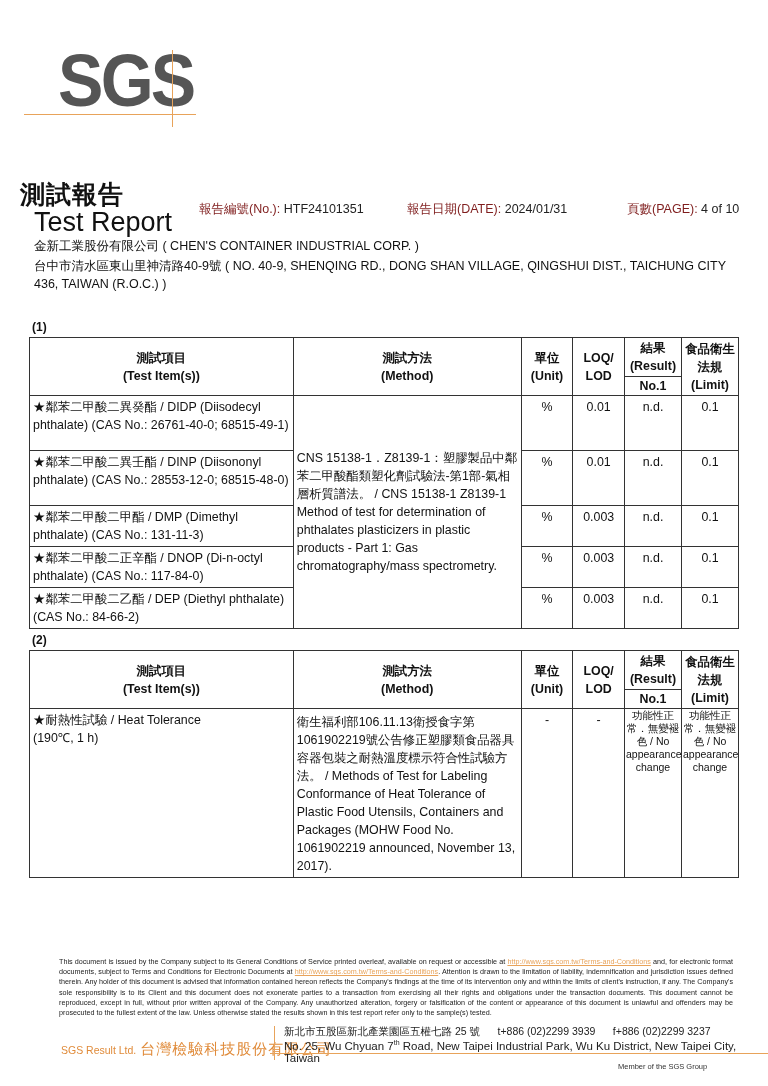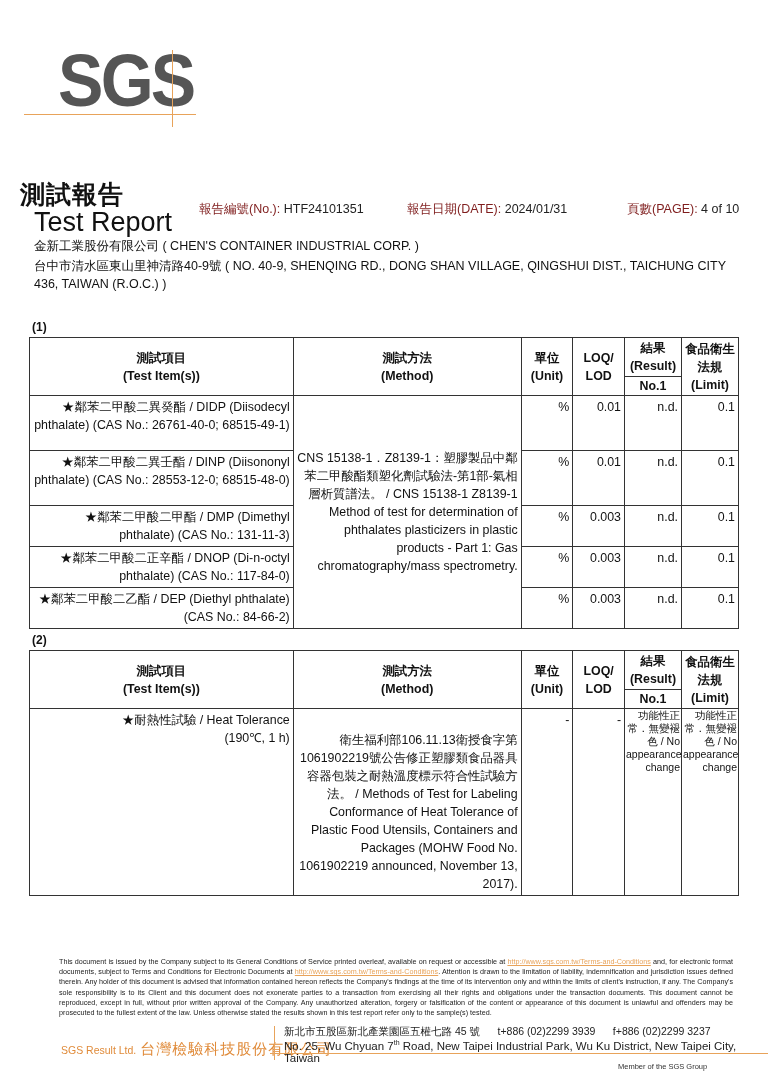--- a/index.html
+++ b/index.html
@@ -10,21 +10,21 @@
   .logo-hline { left:24px; top:114px; width:172px; height:1px; background:#e8a35a; }
   .logo-vline { left:172px; top:50px; width:1px; height:77px; background:#e8a35a; }
   .title-zh { left:20px; top:178px; font-size:25px; font-weight:bold; letter-spacing:1px; }
   .title-en { left:34px; top:207px; font-size:27px; font-weight:normal; }
   .meta { top:201px; font-size:12.5px; color:#222; }
   .meta .lbl { color:#7f1d1d; }
   .company { left:34px; top:238px; font-size:12.5px; }
   .addr { left:34px; top:257px; font-size:12.5px; line-height:18px; width:700px; }
   .sec-label { font-size:12px; font-weight:bold; }
   table.rpt { position:absolute; left:29px; width:710px; border-collapse:collapse; font-size:12.4px; table-layout:fixed; }
-  table.rpt td, table.rpt th { border:1.3px solid #333; vertical-align:top; padding:2px 3px; line-height:18px;text-align:right; }
+  table.rpt td, table.rpt th { border:1.3px solid #333; vertical-align:top; padding:2px 3px; line-height:18px; }
   table.rpt th { font-weight:bold; text-align:center; vertical-align:middle; }
   .c-item { width:250px; }
   .c-meth { width:216px; }
   .c-unit { width:49px; }
   .c-lod { width:49px; }
   .c-res { width:54px; }
   .c-lim { width:54px; }
   td.ctr { text-align:center; }
   td.meth { vertical-align:middle !important; }
   .small { font-size:10.5px; line-height:13px !important; text-align:center; }
@@ -145,33 +145,33 @@
     <th style="padding:1px"><span>結果</span><br><span>(Result)</span></th>
     <th rowspan="2" style="padding:1px"><span>食品衛生</span><br><span>法規</span><br><span>(Limit)</span></th>
   </tr>
   <tr style="height:19px">
     <th style="padding:0">No.1</th>
   </tr>
   <tr style="height:164px">
     <td>
       <span>★耐熱性試驗 / Heat Tolerance</span><br><span>(190℃, 1 h)</span>
     </td>
-    <td style="padding-top:22px">衛生福利部106.11.13衛授食字第1061902219號公告修正塑膠類食品器具容器包裝之耐熱溫度標示符合性試驗方法。 / Methods of Test for Labeling Conformance of Heat Tolerance of Plastic Food Utensils, Containers and Packages (MOHW Food No. 1061902219 announced, November 13, 2017).</td>
+    <td style="padding-top:4px">衛生福利部106.11.13衛授食字第1061902219號公告修正塑膠類食品器具容器包裝之耐熱溫度標示符合性試驗方法。 / Methods of Test for Labeling Conformance of Heat Tolerance of Plastic Food Utensils, Containers and Packages (MOHW Food No. 1061902219 announced, November 13, 2017).</td>
     <td class="ctr">-</td>
     <td class="ctr">-</td>
     <td class="small" style="padding:0 1px">功能性正常．無變褪色 / No appearance change</td>
     <td class="small" style="padding:0 1px">功能性正常．無變褪色 / No appearance change</td>
   </tr>
 </tbody>
   </table>
 
 <div class="abs footer-text">
   <span>This document is issued by the Company subject to its General Conditions of Service printed overleaf, available on request or accessible at </span><span class="lnk">http://www.sgs.com.tw/Terms-and-Conditions</span><span> and, for electronic format documents, subject to Terms and Conditions for Electronic Documents at </span><span class="lnk">http://www.sgs.com.tw/Terms-and-Conditions</span><span>. Attention is drawn to the limitation of liability, indemnification and jurisdiction issues defined therein. Any holder of this document is advised that information contained hereon reflects the Company's findings at the time of its intervention only and within the limits of client's instruction, if any. The Company's sole responsibility is to its Client and this document does not exonerate parties to a transaction from exercising all their rights and obligations under the transaction documents. This document cannot be reproduced, except in full, without prior written approval of the Company. Any unauthorized alteration, forgery or falsification of the content or appearance of this document is unlawful and offenders may be prosecuted to the fullest extent of the law. Unless otherwise stated the results shown in this test report refer only to the sample(s) tested.</span>
 </div>
 
 <div class="abs sgs-tw">
   <span>SGS Result Ltd.</span><span class="zh">台灣檢驗科技股份有限公司</span>
 </div>
 <div class="abs foot-vline"></div>
 <div class="abs foot-hline"></div>
-<div class="abs foot-addr-zh"><span>新北市五股區新北產業園區五權七路 45 號</span>      <span>t+886 (02)2299 3939</span>      <span>f+886 (02)2299 3237</span></div>
+<div class="abs foot-addr-zh"><span>新北市五股區新北產業園區五權七路 25 號</span>      <span>t+886 (02)2299 3939</span>      <span>f+886 (02)2299 3237</span></div>
 <div class="abs foot-addr-en"><span>No. 25, Wu Chyuan 7</span><sup>th</sup><span> Road, New Taipei Industrial Park, Wu Ku District, New Taipei City, Taiwan</span></div>
 <div class="abs member">Member of the SGS Group</div>
 
 </body></html>

